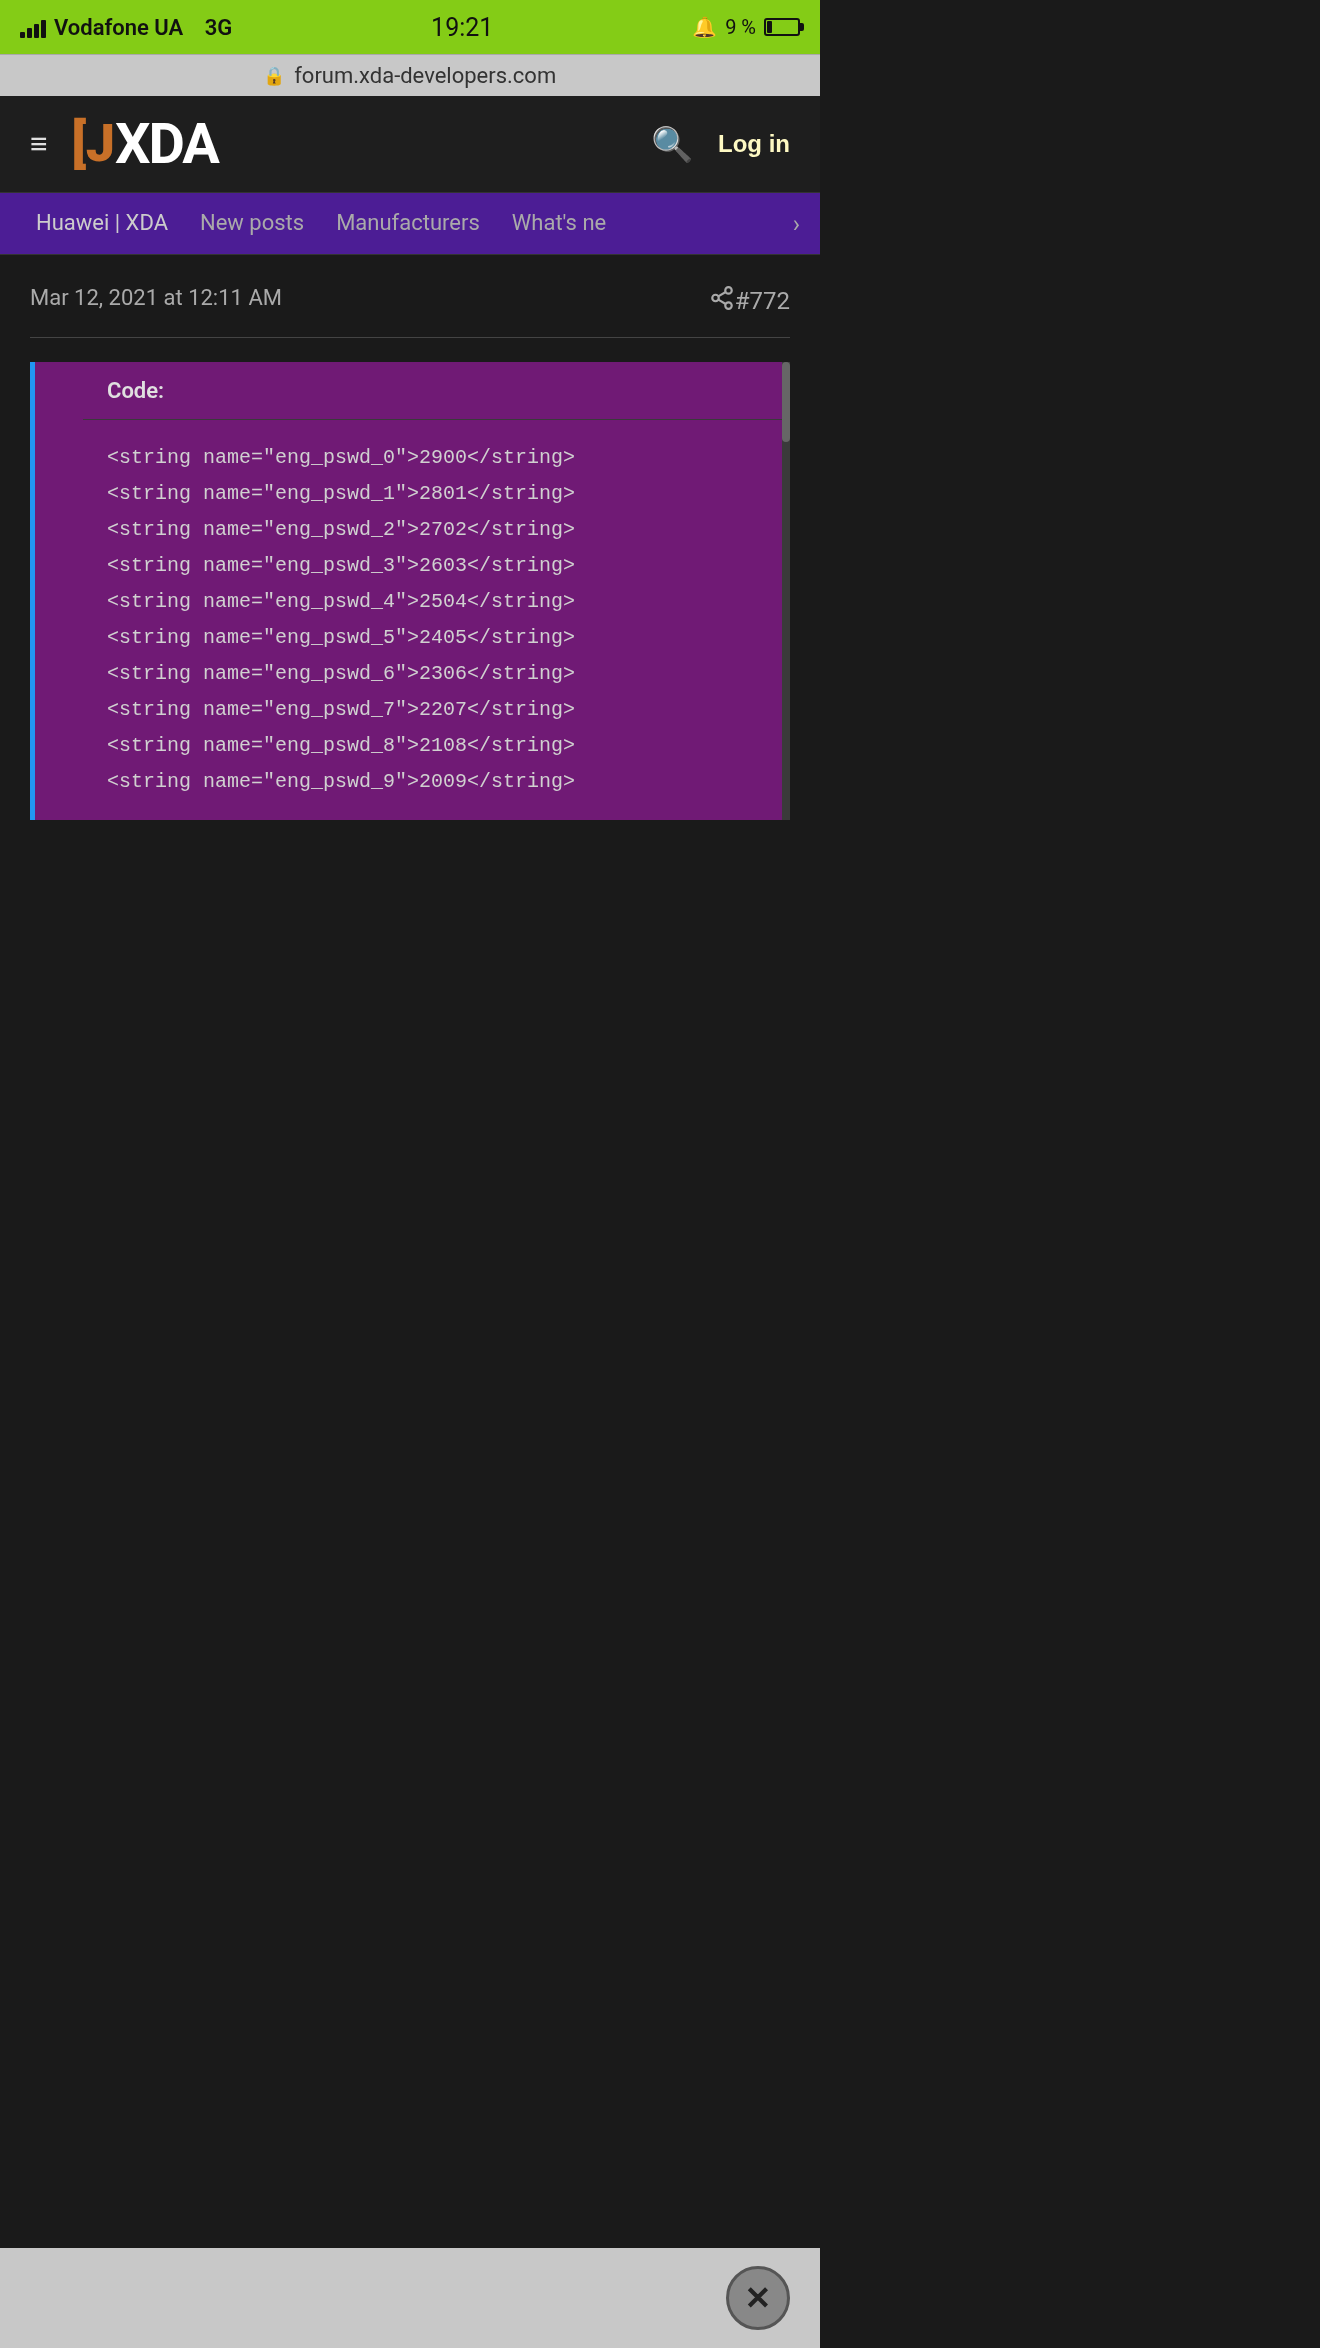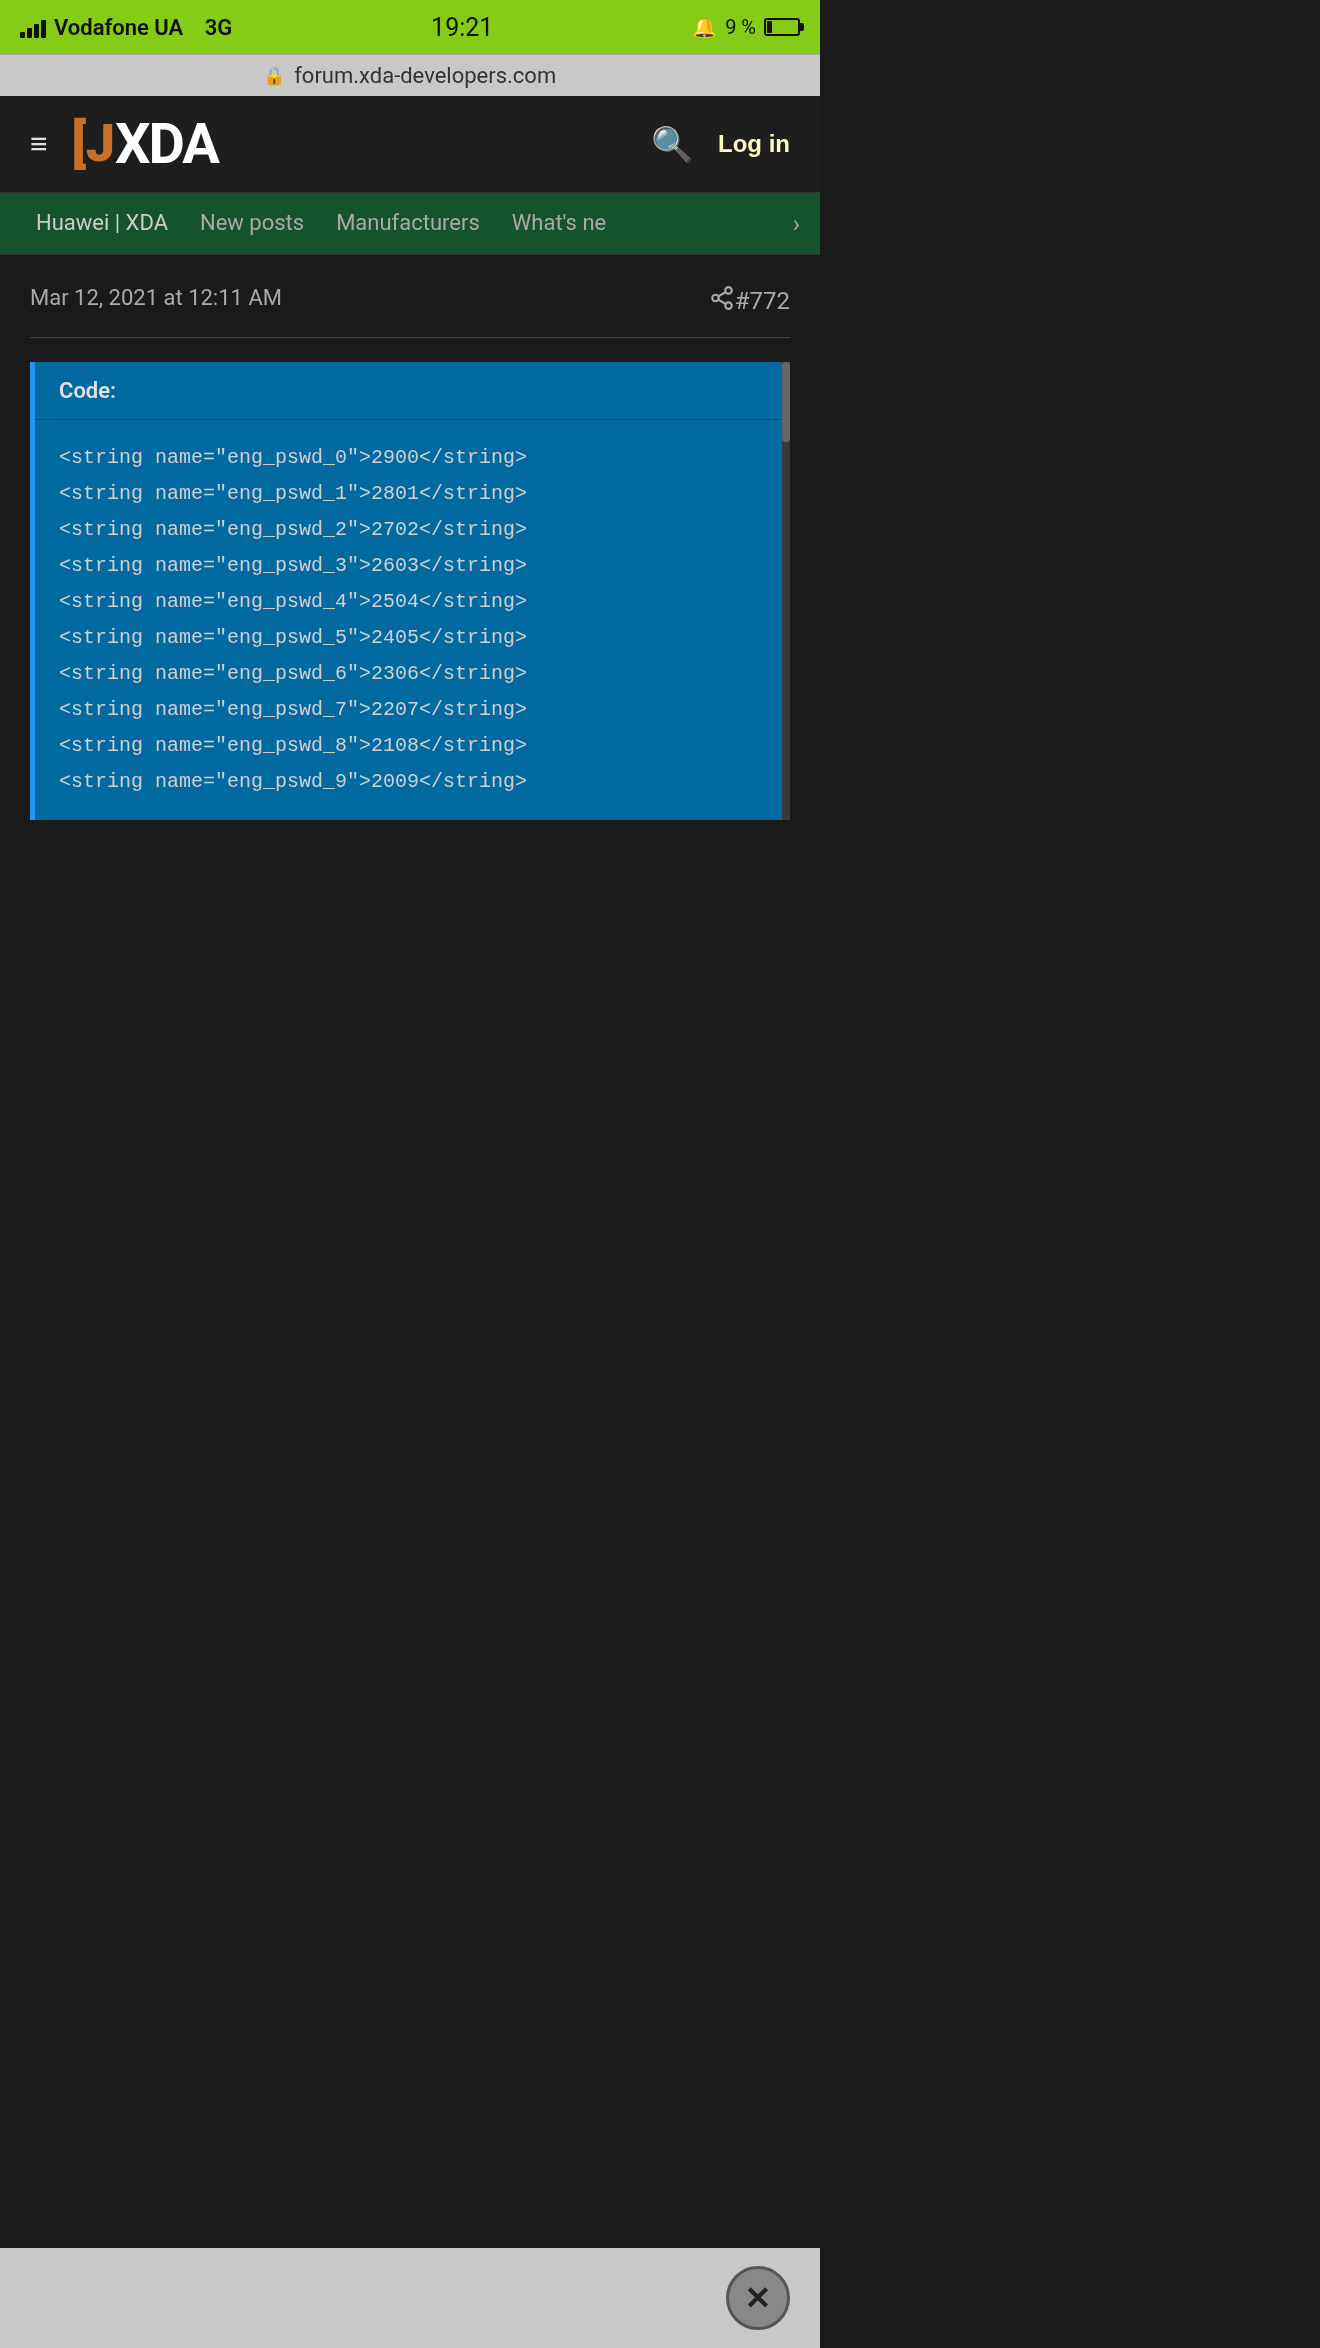--- a/index.html
+++ b/index.html
@@ -172,21 +172,21 @@
       font-size: 24px;
       color: #fef9c3;
       cursor: pointer;
       background: none;
       border: none;
       font-weight: bold;
     }
 
     
     .nav-tabs {
-      background: #14532d;
+      background: #4c1d95;
       display: flex;
       align-items: center;
       padding: 0 20px;
       border-bottom: 1px solid #333;
       overflow: hidden;
       height: 62px;
     }
 
     .nav-tab {
       padding: 18px 16px;
@@ -246,25 +246,26 @@
 
     .post-text {
       font-size: 26px;
       line-height: 1.6;
       color: #e0e0e0;
       margin-bottom: 30px;
     }
 
     
     .code-block {
-      background: #0369a1;
+      background: #701a75;
       border-left: 5px solid #2196f3;
       margin: 10px 0;
       border-radius: 0 4px 4px 0;
       position: relative;
+      padding-left: 48px;
     }
 
     .code-header {
       padding: 16px 24px;
       font-size: 22px;
       color: #e0e0e0;
       border-bottom: 1px solid #3a3a3a;
       font-weight: 600;
     }
 

